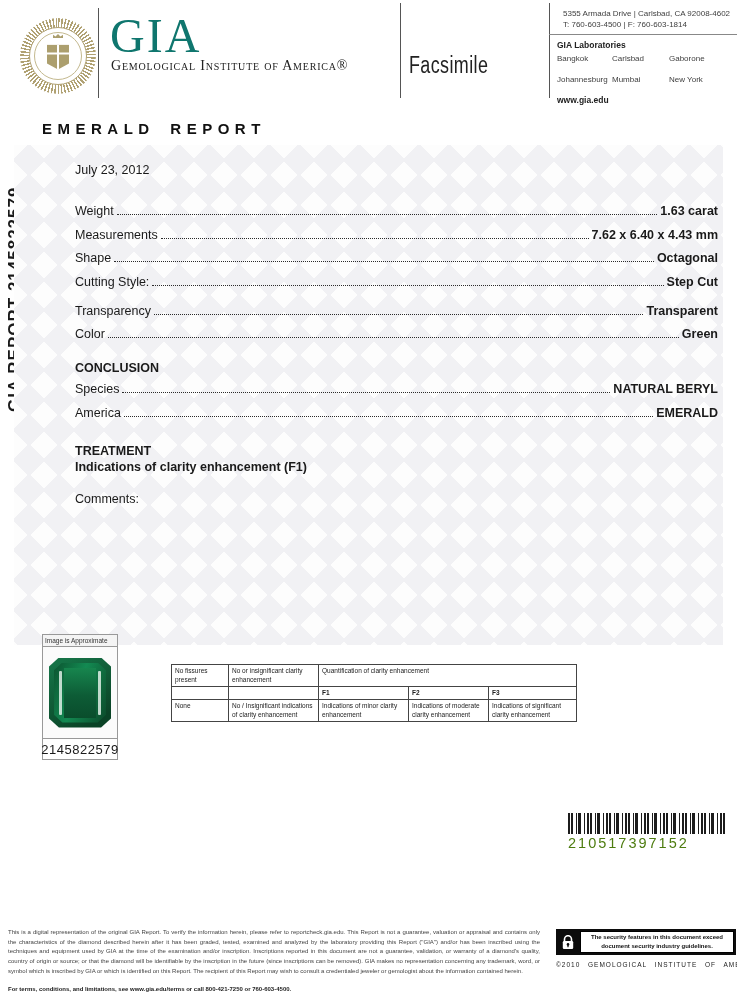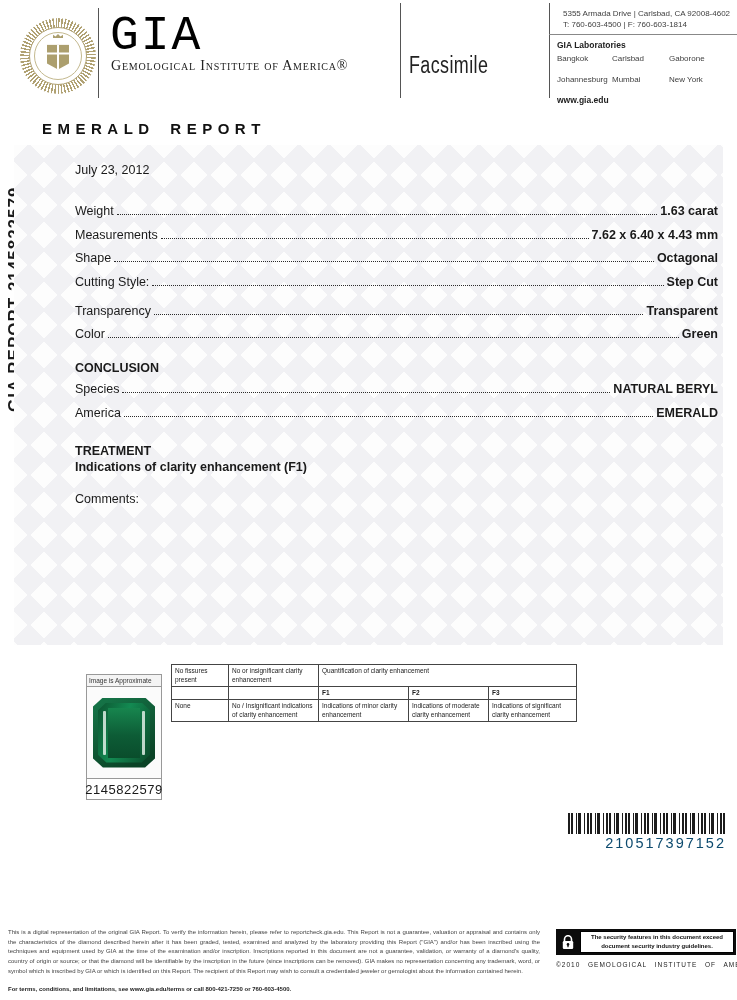--- a/index.html
+++ b/index.html
@@ -16,22 +16,22 @@
   .seal-ring { position:absolute; inset:4px; border-radius:50%; border:1px solid #c4b98f; }
   .seal-shield { position:absolute; left:50%; top:50%; width:22px; height:25px; transform:translate(-50%,-46%);
     background:
       linear-gradient(#fff,#fff) 50% 0/2px 100% no-repeat,
       linear-gradient(#fff,#fff) 0 34%/100% 2px no-repeat,
       #ac9f6e;
     clip-path:polygon(50% 100%,100% 76%,100% 0,0 0,0 76%); }
   .seal-crown { position:absolute; left:50%; top:6px; width:10px; height:4px; transform:translateX(-50%);
     background:#ac9f6e; clip-path:polygon(0 100%,0 20%,25% 60%,50% 0,75% 60%,100% 20%,100% 100%); }
 
-  .gia-word { position:absolute; left:110px; top:12px; font-family:Liberation Mono, monospace;
-    font-size:48px; line-height:1; letter-spacing:2px; color:#000000; }
+  .gia-word { position:absolute; left:110px; top:12px; font-family:Liberation Serif, serif;
+    font-size:48px; line-height:1; letter-spacing:2px; color:#0f766e; }
   .gia-sub { position:absolute; left:111px; top:58px; font-family:"Liberation Serif", serif;
     font-variant:small-caps; font-size:14px; letter-spacing:0.8px; color:#222; }
 
   .facsimile { position:absolute; left:409px; top:52px; font-size:23px; font-weight:400; color:#222;
     transform:scaleX(0.78); transform-origin:left center; letter-spacing:0.5px; }
 
   .addr { position:absolute; left:557px; top:8px; width:178px; font-size:8px; line-height:11px; color:#3e3e3e; letter-spacing:0;margin-left:6px; }
   .addr-rule { position:absolute; left:549px; top:34px; width:188px; height:1px; background:#888; }
   .labs-title { position:absolute; left:557px; top:40px; font-size:8.5px; font-weight:700; color:#222; }
   .labs-grid { position:absolute; left:557px; top:53px; width:178px; display:grid;
@@ -62,21 +62,21 @@
   .dots { flex:1; border-bottom:1.5px dotted #2b2b2b; margin:0 3px 3px 3px; }
   .fvalue { white-space:nowrap; font-weight:700; }
 
   .sect-title { position:absolute; left:75px; font-size:12.5px; font-weight:700; }
   .conclusion-fields { position:absolute; left:75px; top:382px; width:643px; }
   .treatment-line { position:absolute; left:75px; top:460px; font-size:12.5px; font-weight:700; }
   .comments-label { position:absolute; left:75px; top:492px; font-size:12.5px; }
   .comments-text { position:absolute; left:75px; top:521px; width:648px; font-size:12.5px; line-height:21px; }
 
   
-  .image-box { position:absolute; left:42px; top:674px; width:76px; border:1px solid #999; background:#fff;margin-left:44px; }
+  .image-box { position:absolute; left:42px; top:634px; width:76px; border:1px solid #999; background:#fff; }
   .img-caption { height:12px; font-size:6.5px; color:#333; padding:2px 2px 0 2px; border-bottom:1px solid #999; background:#f4f4f4; }
   .img-area { height:91px; display:flex; align-items:center; justify-content:center; background:#fbfbfb; }
   .img-number { height:21px; border-top:1px solid #999; font-size:13px; letter-spacing:0.5px;
     display:flex; align-items:center; justify-content:center; }
 
   .emerald { position:relative; width:62px; height:70px;
     clip-path:polygon(16% 0,84% 0,100% 13%,100% 87%,84% 100%,16% 100%,0 87%,0 13%);
     background:linear-gradient(150deg,#157246 10%,#0a4326 85%); }
   .em-step { position:absolute; inset:5px;
     clip-path:polygon(16% 0,84% 0,100% 13%,100% 87%,84% 100%,16% 100%,0 87%,0 13%);
@@ -94,22 +94,22 @@
   .clarity-table .c3 { width:90px; } .clarity-table .c4 { width:80px; } .clarity-table .c5 { width:88px; }
   .clarity-table .fb { font-weight:700; }
   .clarity-table .r2 td { height:11px; padding-top:1px; }
 
   
   .barcode { position:absolute; left:568px; top:813px; width:158px; height:21px;
     background:repeating-linear-gradient(90deg,
       #1c1c1c 0 2px,#fff 2px 3px,#1c1c1c 3px 5px,#fff 5px 8px,
       #1c1c1c 8px 9px,#fff 9px 10px,#1c1c1c 10px 13px,#fff 13px 16px,
       #1c1c1c 16px 17px,#fff 17px 19px); }
-  .barcode-num { position:absolute; left:568px; top:835px; width:158px; text-align:right;
-    font-size:14.5px; letter-spacing:2px; color:#0c4a6e; }
+  .barcode-num { position:absolute; left:568px; top:835px; width:158px; text-align:left;
+    font-size:14.5px; letter-spacing:2px; color:#4d7c0f; }
 
   
   .disclaimer { position:absolute; left:8px; top:928px; width:532px; font-size:6px; line-height:1.62;
     color:#444; text-align:justify; }
   .terms { position:absolute; left:8px; top:986px; font-size:6px; font-weight:700; color:#222; }
 
   .security-box { position:absolute; left:556px; top:929px; width:180px; height:26px;
     background:#0c0c0c; display:flex; padding:2px; gap:2px; }
   .lock-cell { width:20px; display:flex; align-items:center; justify-content:center; }
   .sec-text { flex:1; background:#fff; border:1px solid #000; font-size:6px; font-weight:700; color:#111;

